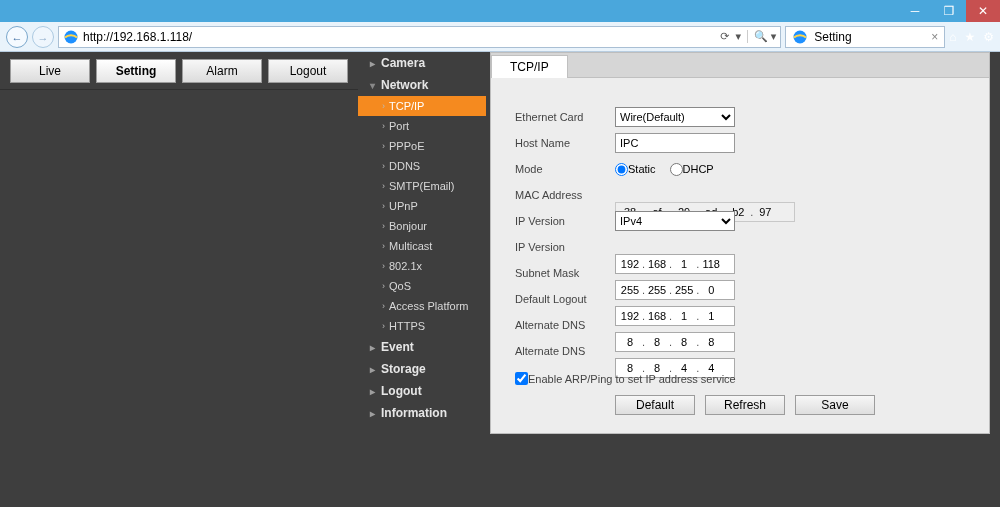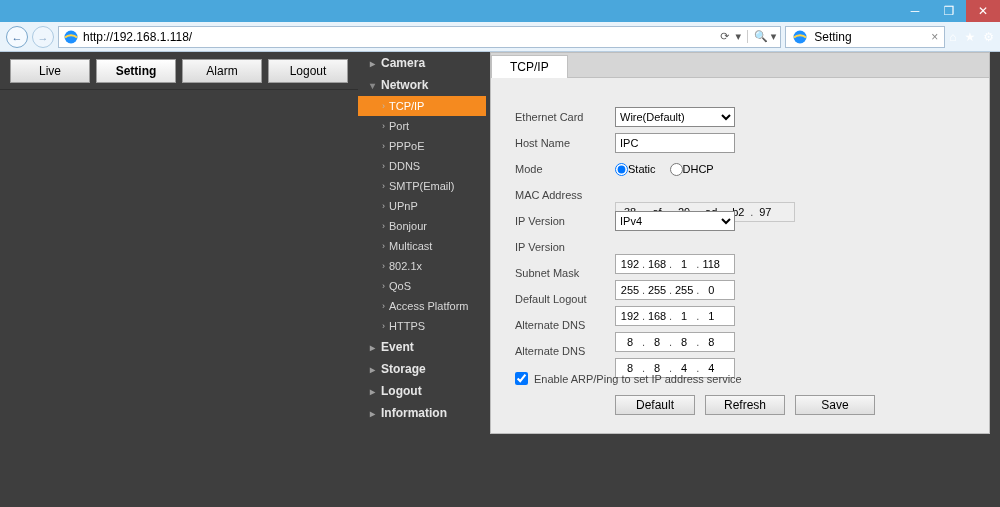--- a/index.html
+++ b/index.html
@@ -38,21 +38,21 @@
 
   .content { flex:1; background:#3e3e3e; padding:0 10px 10px 4px; overflow:auto; }
   .panel { background:#d6d6d6; min-height:360px; border:1px solid #bdbdbd; }
 
   .row { display:flex; align-items:center; height:22px; margin-bottom:4px; }
   .row .lbl { width:100px; font-size:11px; color:#444; }
   .txt { height:20px; border:1px solid #999; font-size:11px; padding:1px 4px; background:#fff; }
   .sel { height:20px; width:120px; font-size:11px; border:1px solid #888; background:#fff;}
   .host { width:120px; }
   .radio-row label { font-size:11px; margin-right:14px; display:inline-flex; align-items:center; }
-  .chk-row { display:flex; align-items:center; gap:6px; font-size:11px; color:#444; margin:10px 0;}
+  .chk-row { display:flex; align-items:center; font-size:11px; color:#444; margin:10px 0;}
   .btnrow { display:flex; gap:10px; margin-top:8px; padding-left:100px;}
   .fbtn { width:80px; height:20px; font-size:12px; background:linear-gradient(#f7f7f7,#dedede); border:1px solid #9c9c9c; cursor:pointer;}
   .ip-group { display:flex; align-items:center; border:1px solid #aaa; height:20px; width:120px; background:#fff; padding:0 2px;margin-top:34px;}
   .ip-group.ro { background:#efefef; border-color:#c8c8c8;}
   .ip-group input { border:none; outline:none; width:24px; text-align:center; font-size:11px; background:transparent;}
   .ip-group span { font-size:11px; color:#555; }
 
   
   .panel { background:#ededed; }
   .tabhead { background:#d6d6d6; display:flex; }

